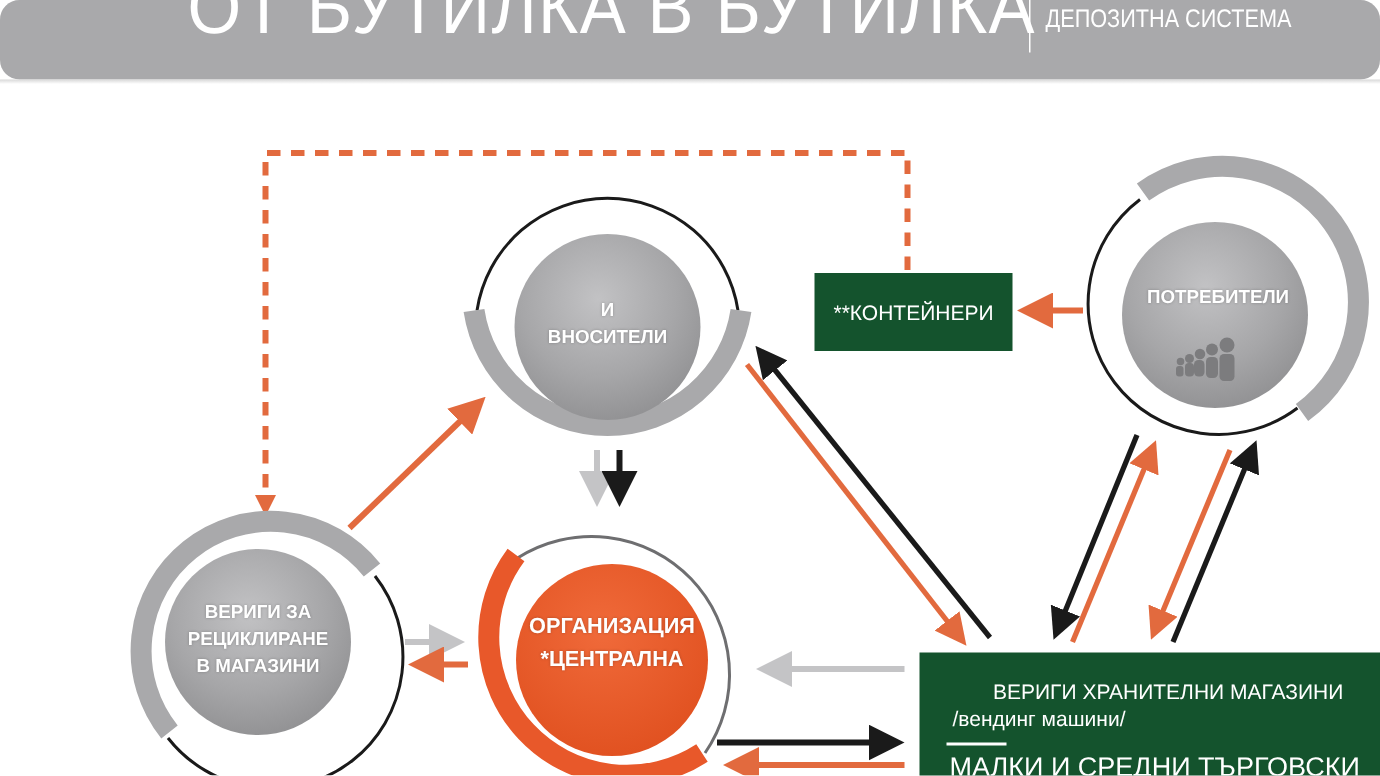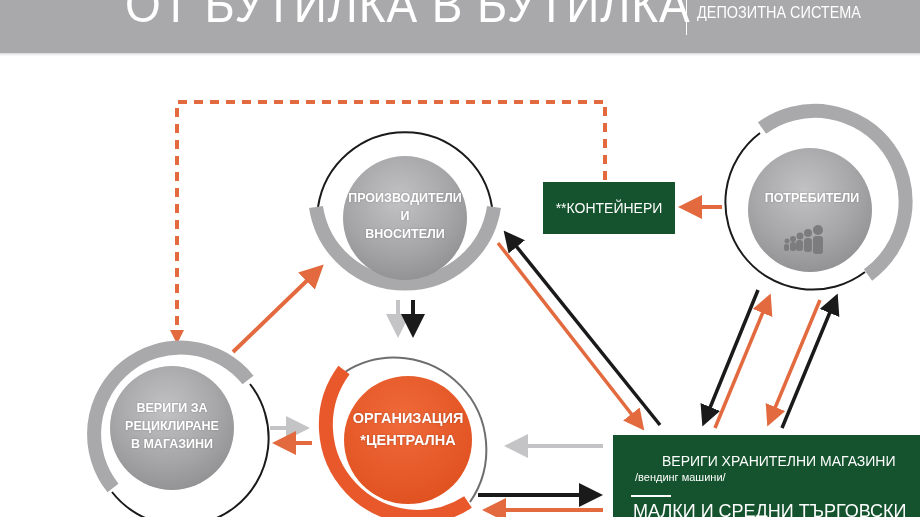--- a/index.html
+++ b/index.html
@@ -1,29 +1,29 @@
 <!DOCTYPE html>
 <html><head>
 <meta charset="utf-8">
 <style>
   html, body { margin: 0; padding: 0; }
   body { width: 920px; height: 517px; overflow: hidden; background: #ffffff; position: relative; font-family: "Liberation Sans", "DejaVu Sans", sans-serif; }
-  .header { position: absolute; left: 0; top: 0; width: 920px; height: 53px; background: #a9a9ab; overflow: hidden; }
+  .header { position: absolute; left: 0; top: 0; width: 920px; height: 53px; background: #a9a9ab; overflow: hidden; border-radius: 13px; }
   .header-title { position: absolute; left: 125px; top: -24px; font-size: 50px; letter-spacing: 1px; color: #ffffff; font-weight: 300; white-space: nowrap; transform: scaleX(0.92); transform-origin: left top; }
   .header-divider { position: absolute; left: 686px; top: 0; width: 1px; height: 35px; background: #ffffff; }
   .header-sub { position: absolute; left: 697px; top: 3px; font-size: 17px; color: #ffffff; white-space: nowrap; transform: scaleX(0.85); transform-origin: left top; }
   .header-shadow { position: absolute; left: 0; top: 53px; width: 920px; height: 3px; background: linear-gradient(#d8d8d8, #ffffff); }
   svg.diagram { position: absolute; left: 0; top: 0; }
   .node-label { position: absolute; color: #ffffff; font-weight: bold; text-align: center; line-height: 1.45; font-size: 12.5px; text-shadow: 0 0 2px rgba(0,0,0,0.25); transform: translate(-50%, -50%); white-space: nowrap; }
   .node-label.big { font-size: 14.5px; line-height: 1.5; }
   .box { position: absolute; background: #14532d; color: #ffffff; }
   .box-containers { left: 543px; top: 182px; width: 132px; height: 52px; display: flex; align-items: center; justify-content: center; font-size: 14px; }
   .box-retail { left: 613px; top: 435px; width: 307px; height: 90px; }
   .retail-line1 { position: absolute; left: 20px; top: 18px; font-size: 14px; white-space: nowrap; margin-left: 29px; }
-  .retail-line2 { position: absolute; left: 22px; top: 36px; font-size: 11px; white-space: nowrap; }
+  .retail-line2 { position: absolute; left: 22px; top: 36px; font-size: 14px; white-space: nowrap; }
   .retail-sep { position: absolute; left: 18px; top: 60px; width: 40px; height: 2px; background: #ffffff; }
   .retail-line3 { position: absolute; left: 20px; top: 66px; font-size: 18px; white-space: nowrap; }
 </style>
 </head>
 <body>
 
 <div class="header">
   <div class="header-title">ОТ БУТИЛКА В БУТИЛКА</div>
   <div class="header-divider"></div>
   <div class="header-sub">ДЕПОЗИТНА СИСТЕМА</div>
@@ -113,21 +113,20 @@
     <circle cx="800" cy="236" r="3.5"></circle>
       <rect x="796" y="240" width="7" height="11" rx="3"></rect>
     <circle cx="793" cy="239" r="3"></circle>
       <rect x="790" y="242" width="6" height="9" rx="2.5"></rect>
     <circle cx="787" cy="241" r="2.5"></circle>
       <rect x="784" y="244" width="5" height="7" rx="2"></rect>
   </g>
 </svg>
 
 <div class="node-label" style="left:405px; top:216px;">
-  <div>ПРОИЗВОДИТЕЛИ</div>
   <div>И</div>
   <div>ВНОСИТЕЛИ</div>
 </div>
 
 <div class="node-label" style="left:812px; top:198px;">
   <div>ПОТРЕБИТЕЛИ</div>
 </div>
 
 <div class="node-label" style="left:172px; top:426px;">
   <div>ВЕРИГИ ЗА</div>

